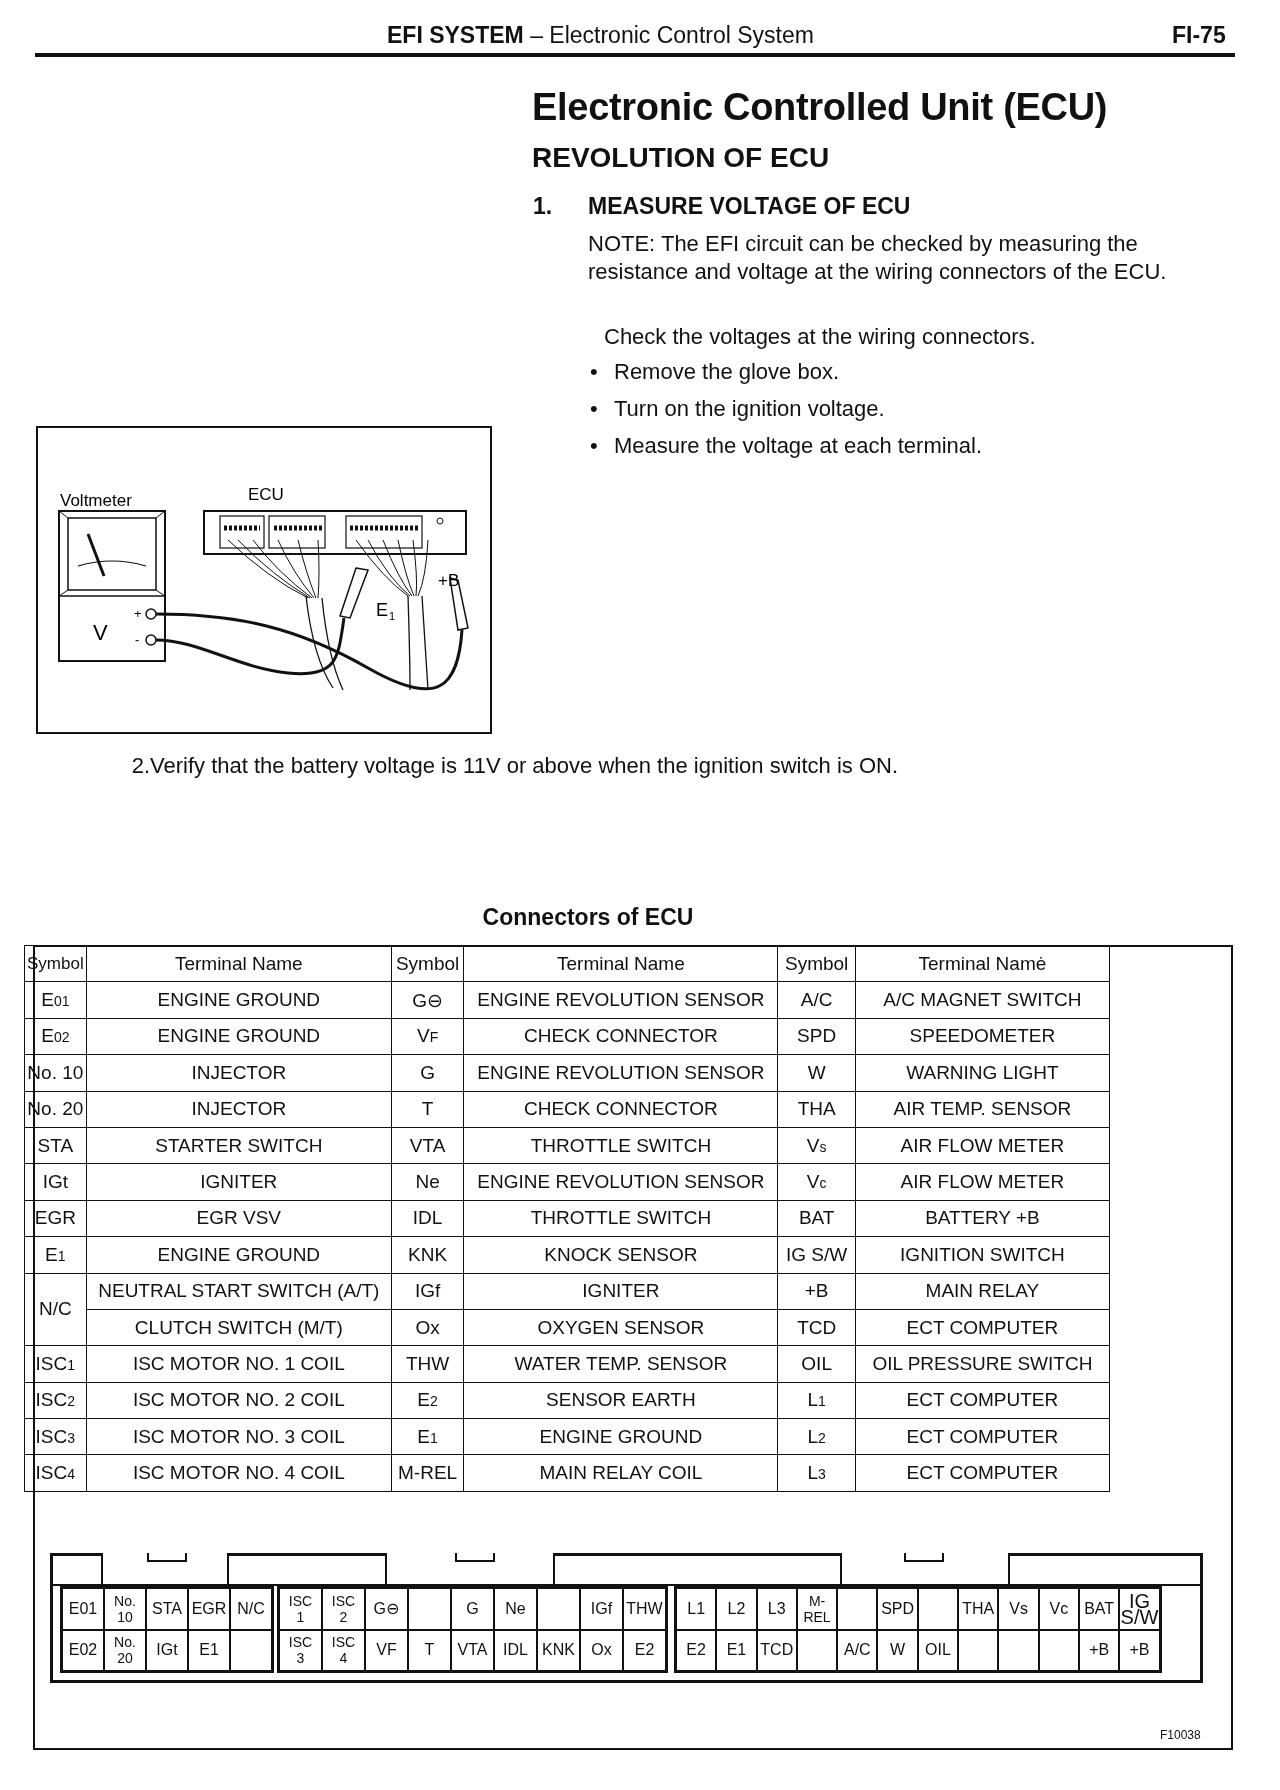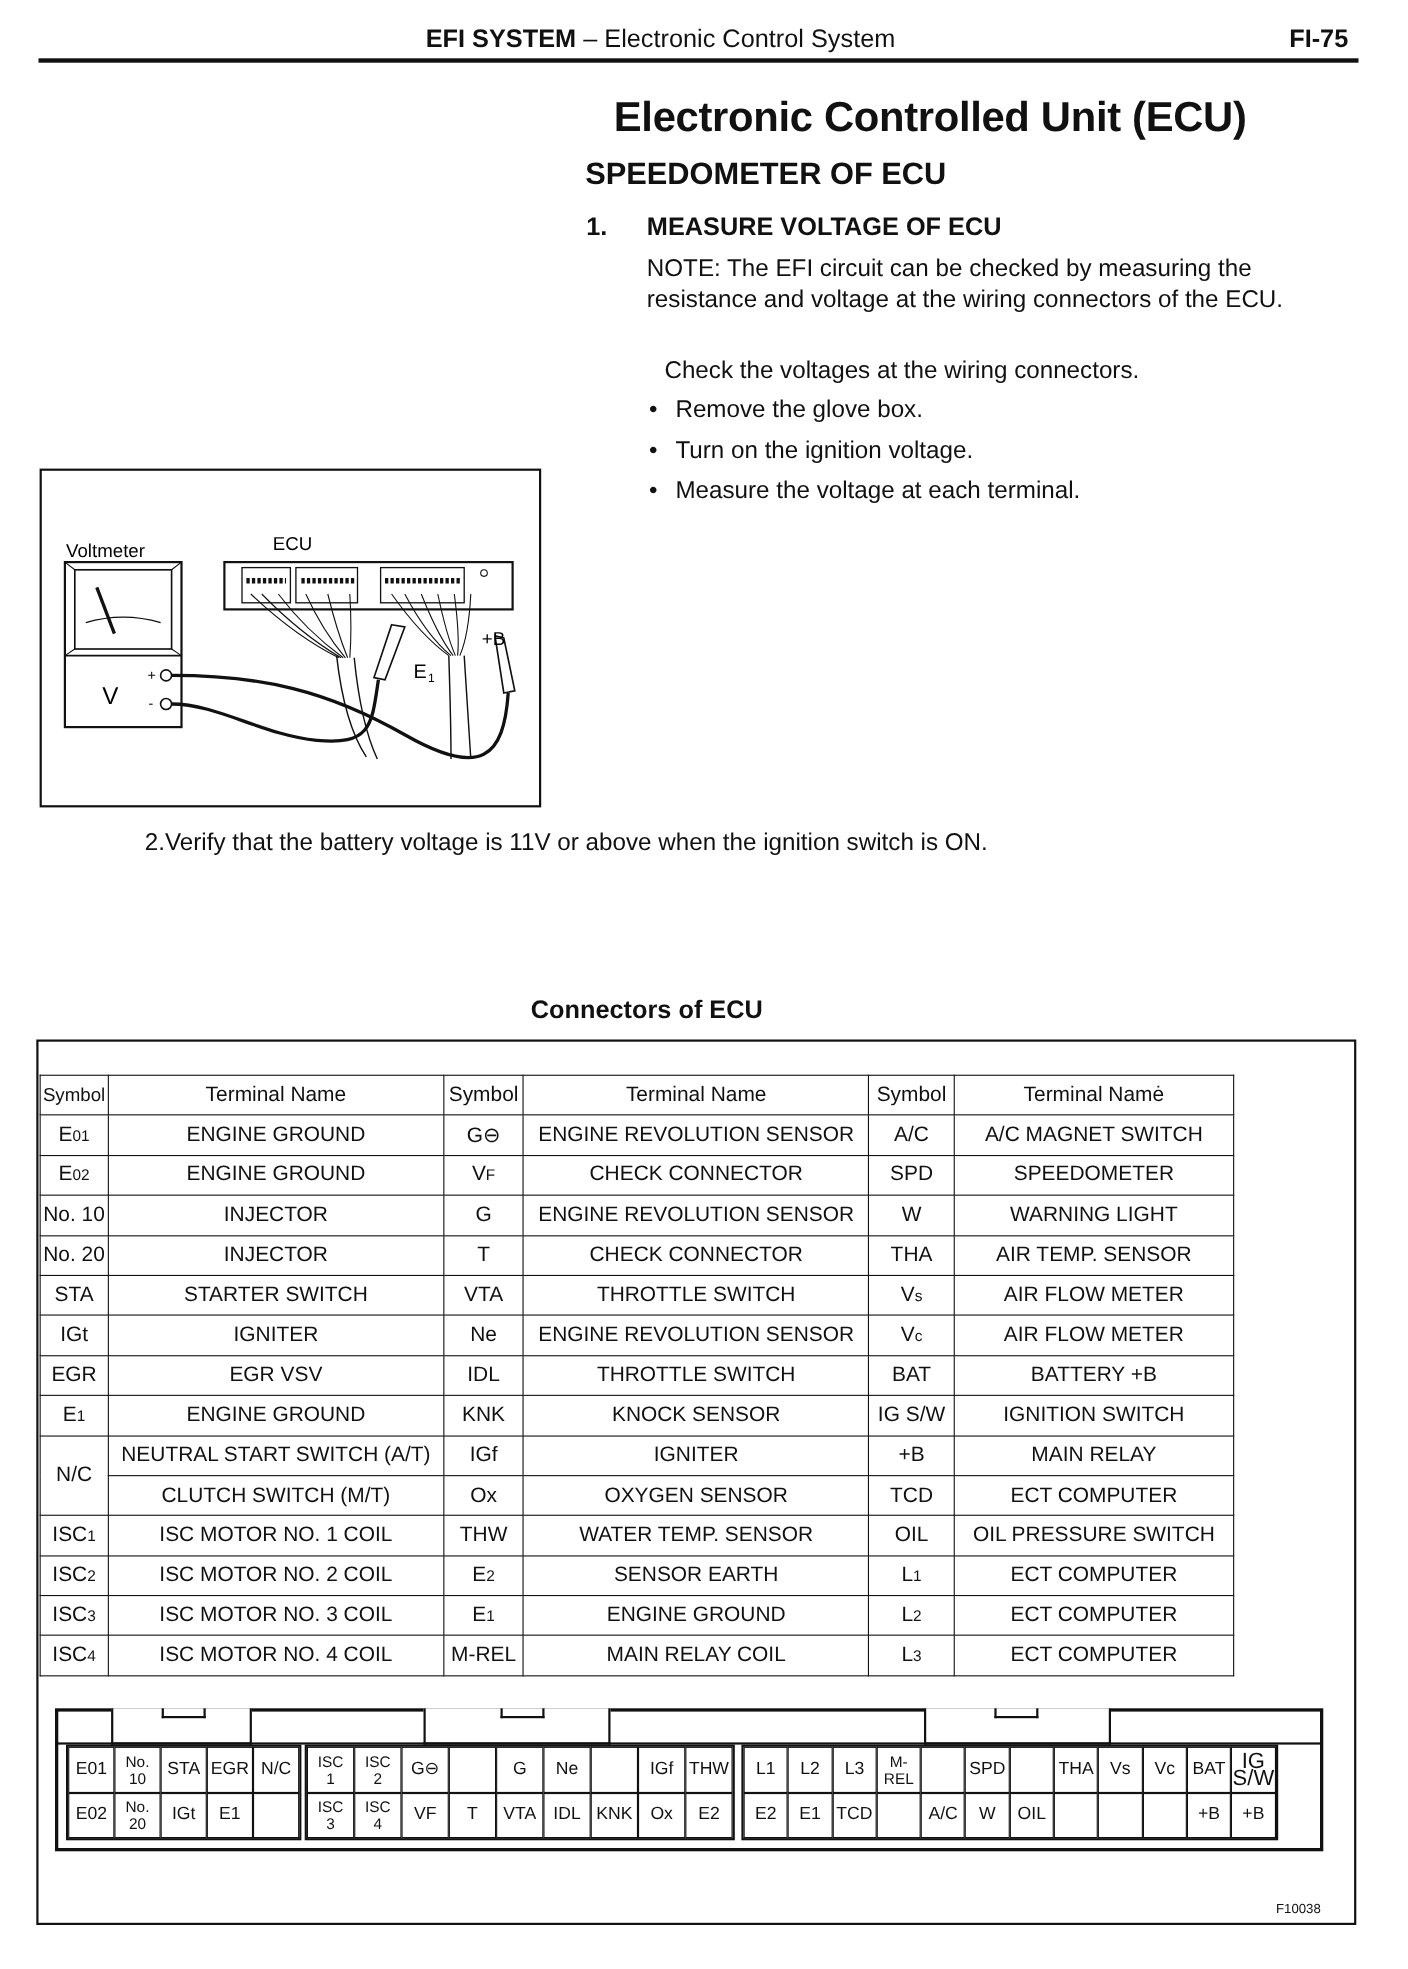--- a/index.html
+++ b/index.html
@@ -4,60 +4,60 @@
 <style>
   html,body{margin:0;padding:0;background:#fff;}
   body{width:1280px;height:1790px;position:relative;overflow:hidden;color:#111;font-family:"Liberation Sans","DejaVu Sans",sans-serif;}
   .abs{position:absolute;}
   
   #hdr-title{left:387px;top:22px;font-size:23px;white-space:nowrap;}
   #hdr-title b{font-weight:bold;}
   #hdr-page{left:1172px;top:22px;font-size:23px;font-weight:bold;}
   #hdr-rule{left:35px;top:53px;width:1200px;height:4px;background:#111;}
   
-  #doc-title{left:532px;top:86px;font-size:38px;font-weight:bold;letter-spacing:-0.3px;white-space:nowrap;margin-left:26px;}
+  #doc-title{left:532px;top:86px;font-size:38px;font-weight:bold;letter-spacing:-0.3px;white-space:nowrap;}
   #sec-title{left:532px;top:142px;font-size:28px;font-weight:bold;white-space:nowrap;}
   #step-num{left:533px;top:193px;font-size:23px;font-weight:bold;}
   #step-title{left:588px;top:193px;font-size:23px;font-weight:bold;white-space:nowrap;}
   .body-txt{font-size:22px;line-height:28px;}
   #note-para{left:588px;top:230px;width:640px;}
   #check-para{left:604px;top:323px;white-space:nowrap;}
   .bullet{left:590px;white-space:nowrap;}
   .bullet .dot{display:inline-block;width:24px;}
   
   #fig{left:36px;top:426px;width:456px;height:308px;border:2px solid #111;box-sizing:border-box;}
   
   #notes{left:35px;top:752px;font-size:22px;line-height:27px;}
   #notes .lbl{display:inline-block;width:85px;}
   #notes .num{display:inline-block;width:30px;}
   #notes .row2{padding-left:85px;text-align:right;}
   
   #tbl-caption{left:0;width:1176px;top:904px;text-align:center;font-size:23px;font-weight:bold;}
   #outer{left:33px;top:945px;width:1200px;height:805px;border:2px solid #111;box-sizing:border-box;}
-  table.ecu{position:absolute;left:36px;top:945px;width:1086px;border-collapse:collapse;font-size:19px;margin-top:32px;}
+  table.ecu{position:absolute;left:24px;top:945px;width:1086px;border-collapse:collapse;font-size:19px;}
   table.ecu td{border:1.6px solid #111;height:35.4px;padding:0 2px;text-align:center;white-space:nowrap;}
   .sm{font-size:14px;}
   
   #conn{left:50px;top:1553px;width:1153px;height:130px;border:3px solid #111;box-sizing:border-box;}
   .tab{position:absolute;top:1553px;height:33px;border:2px solid #111;border-top:none;box-sizing:border-box;background:#fff;}
   .tab .notch{position:absolute;top:0;height:7px;border:2px solid #111;border-top:none;}
   #conn-line{left:52px;top:1584px;width:1149px;height:2px;background:#111;}
   .block{position:absolute;top:1586px;height:87px;border:2px solid #111;box-sizing:border-box;display:grid;grid-template-rows:1fr 1fr;}
   .block .cell{border:1px solid #111;display:flex;align-items:center;justify-content:center;font-size:16px;line-height:16px;text-align:center;white-space:pre-line;}
   #figcode{left:1160px;top:1728px;font-size:12px;}
 </style>
 </head>
 <body>
 
 <div class="abs" id="hdr-title"><b>EFI SYSTEM</b><span> – Electronic Control System</span></div>
 <div class="abs" id="hdr-page">FI-75</div>
 <div class="abs" id="hdr-rule"></div>
 
 <div class="abs" id="doc-title">Electronic Controlled Unit (ECU)</div>
-<div class="abs" id="sec-title">SPEEDOMETER OF ECU</div>
+<div class="abs" id="sec-title">REVOLUTION OF ECU</div>
 <div class="abs" id="step-num">1.</div>
 <div class="abs" id="step-title">MEASURE VOLTAGE OF ECU</div>
 <div class="abs body-txt" id="note-para">NOTE:   The EFI circuit can be checked by measuring the resistance and voltage at the wiring connectors of the ECU.</div>
 <div class="abs body-txt" id="check-para">Check the voltages at the wiring connectors.</div>
 <div class="abs body-txt bullet" style="top:358px"><span class="dot">•</span><span>Remove the glove box.</span></div>
 <div class="abs body-txt bullet" style="top:395px"><span class="dot">•</span><span>Turn on the ignition voltage.</span></div>
 <div class="abs body-txt bullet" style="top:432px"><span class="dot">•</span><span>Measure the voltage at each terminal.</span></div>
 
 <div class="abs" id="fig">
   <svg width="452" height="304" viewBox="0 0 452 304">

